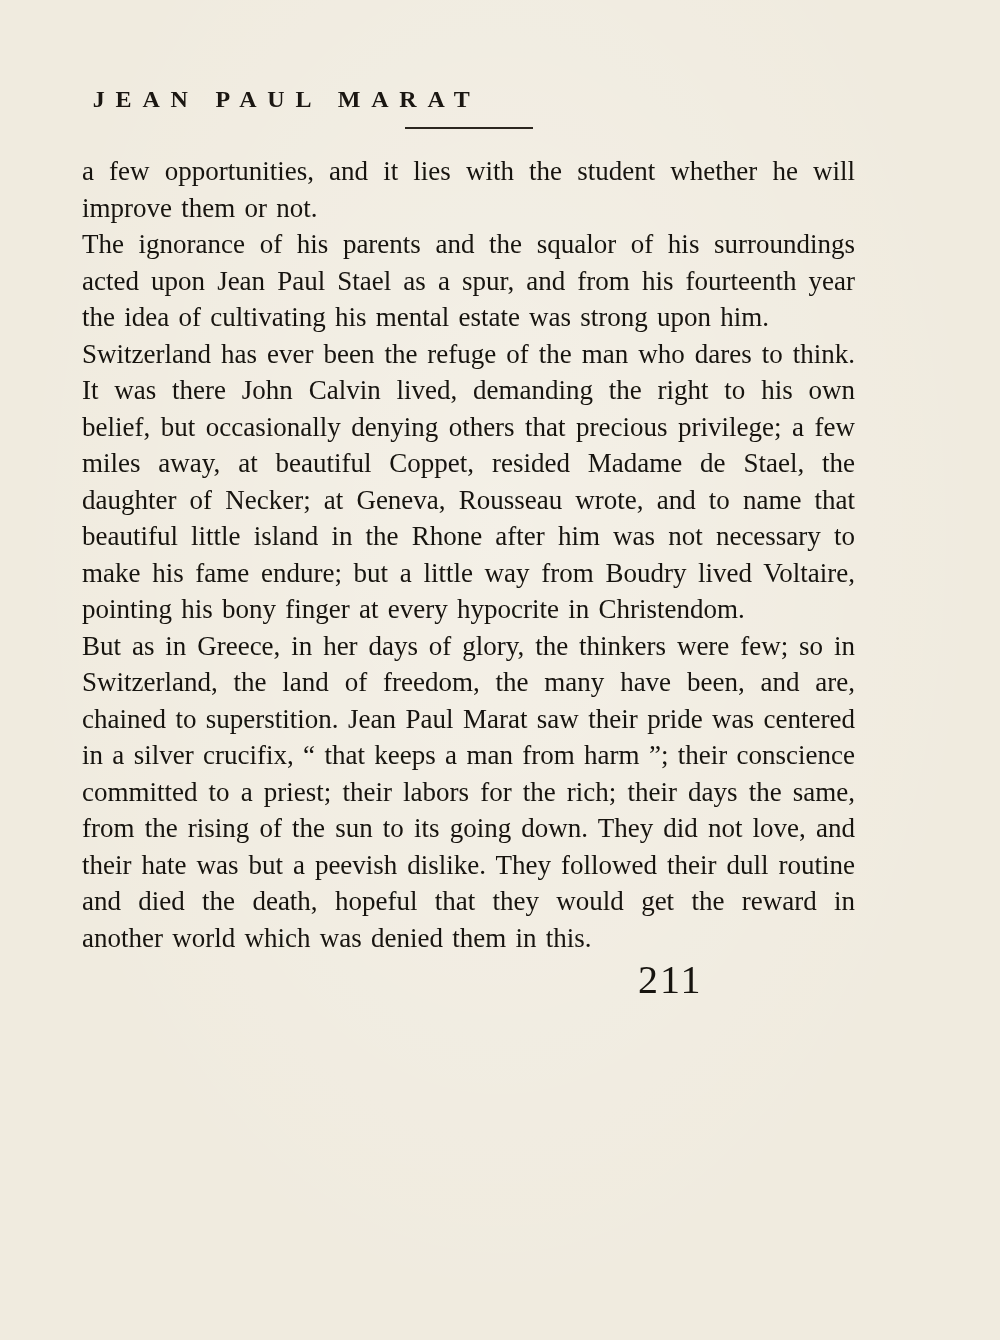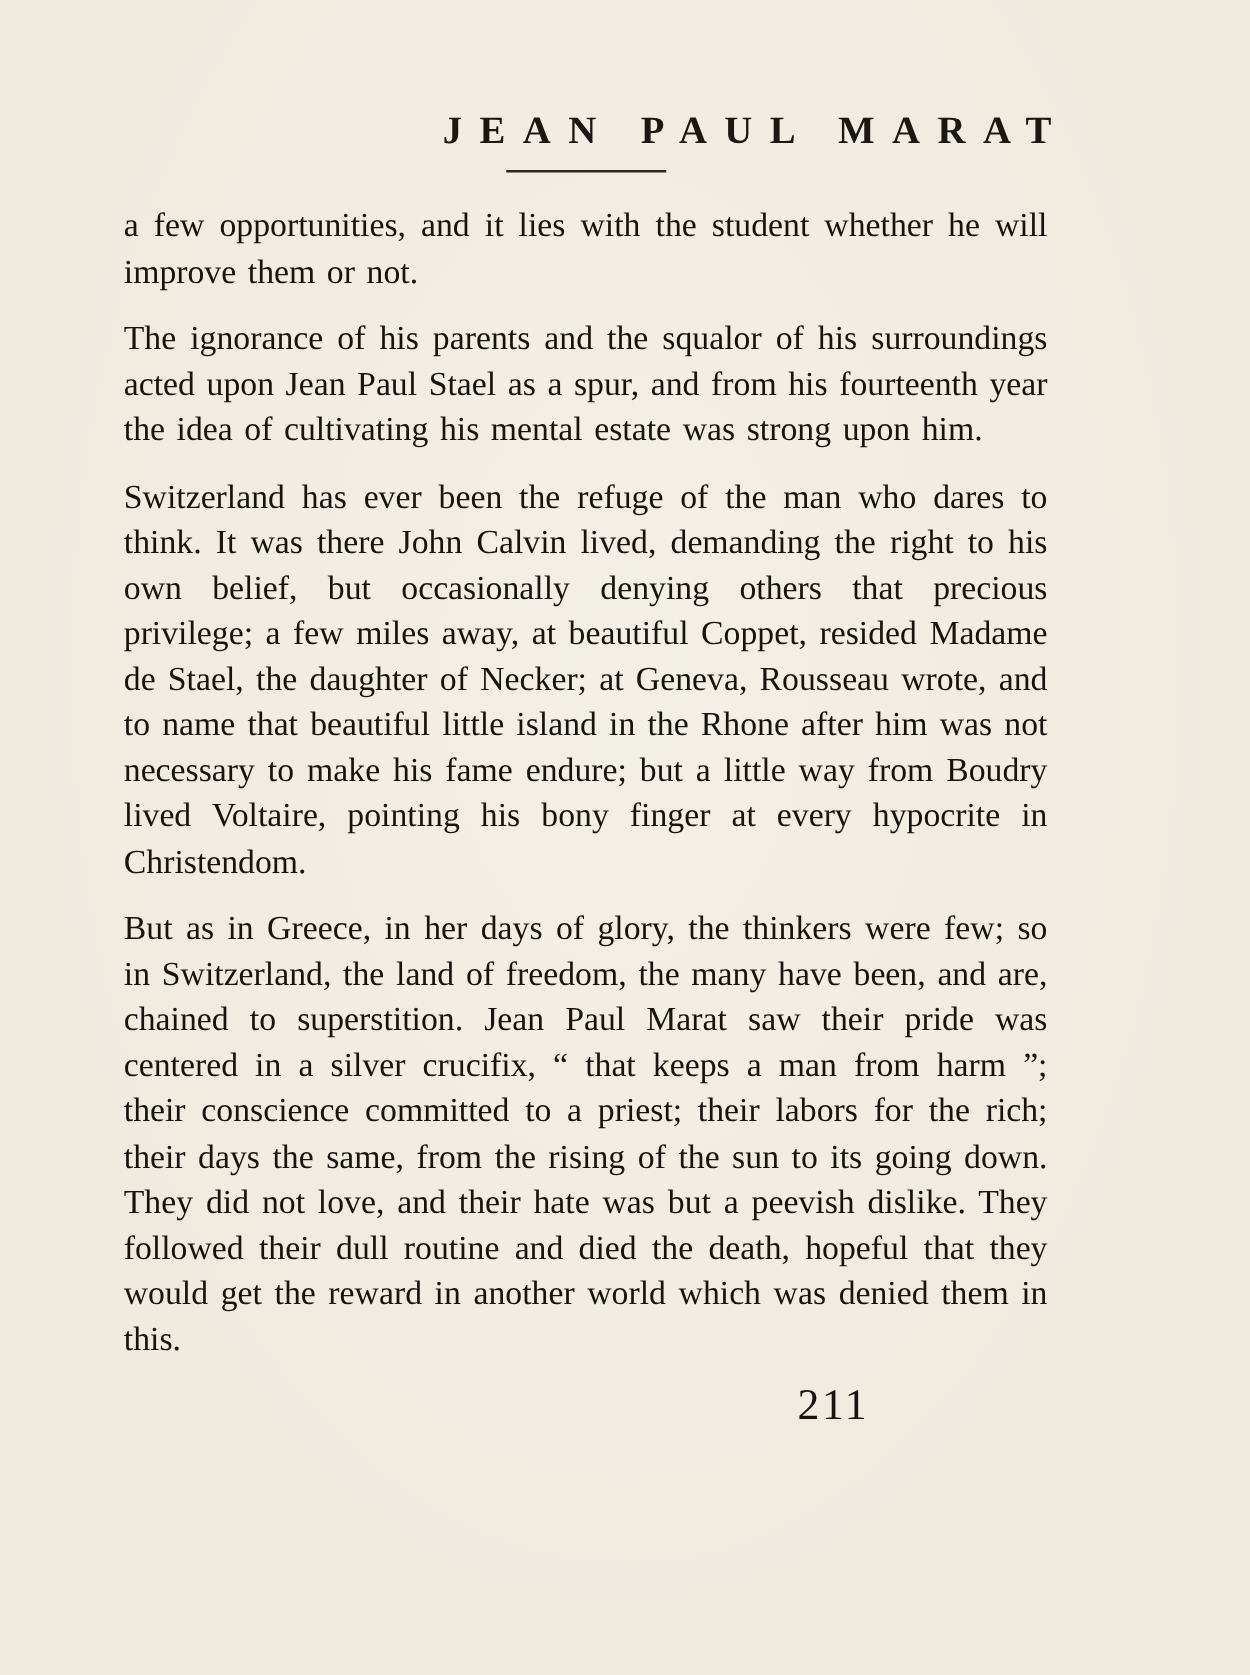--- a/index.html
+++ b/index.html
@@ -17,45 +17,45 @@
   .page {
     box-sizing: border-box;
     width: 1000px;
     height: 1340px;
     padding: 86px 145px 0 82px;
     background:
       radial-gradient(ellipse at 50% 40%, rgba(255,255,255,0.25), rgba(0,0,0,0) 70%),
       #f0ebdf;
   }
   .title {
-    text-align: right;
-    font-size: 31px;
+    text-align: left;
+    font-size: 24px;
     font-weight: bold;
     letter-spacing: 0.45em;
     text-indent: 0.45em; 
     color: #1b1712;
     margin: 0;
   }
   .title-rule {
     width: 128px;
     height: 0;
     border: none;
     border-top: 2px solid #2b261f;
     margin: 14px auto 24px auto;
   }
   .body-text p {
     font-size: 27px;
     line-height: 36.5px;
     text-align: justify;
     word-spacing: 2.5px;
-    margin: 17px;
+    margin: 0;
     color: #17140f;
   }
   .page-number {
-    font-size: 35px;
+    font-size: 40px;
     line-height: 36px;
     margin-top: 6px;
     padding-left: 556px;
     letter-spacing: 2px;
     color: #17140f;
   }
 </style>
 </head>
 <body>
 

